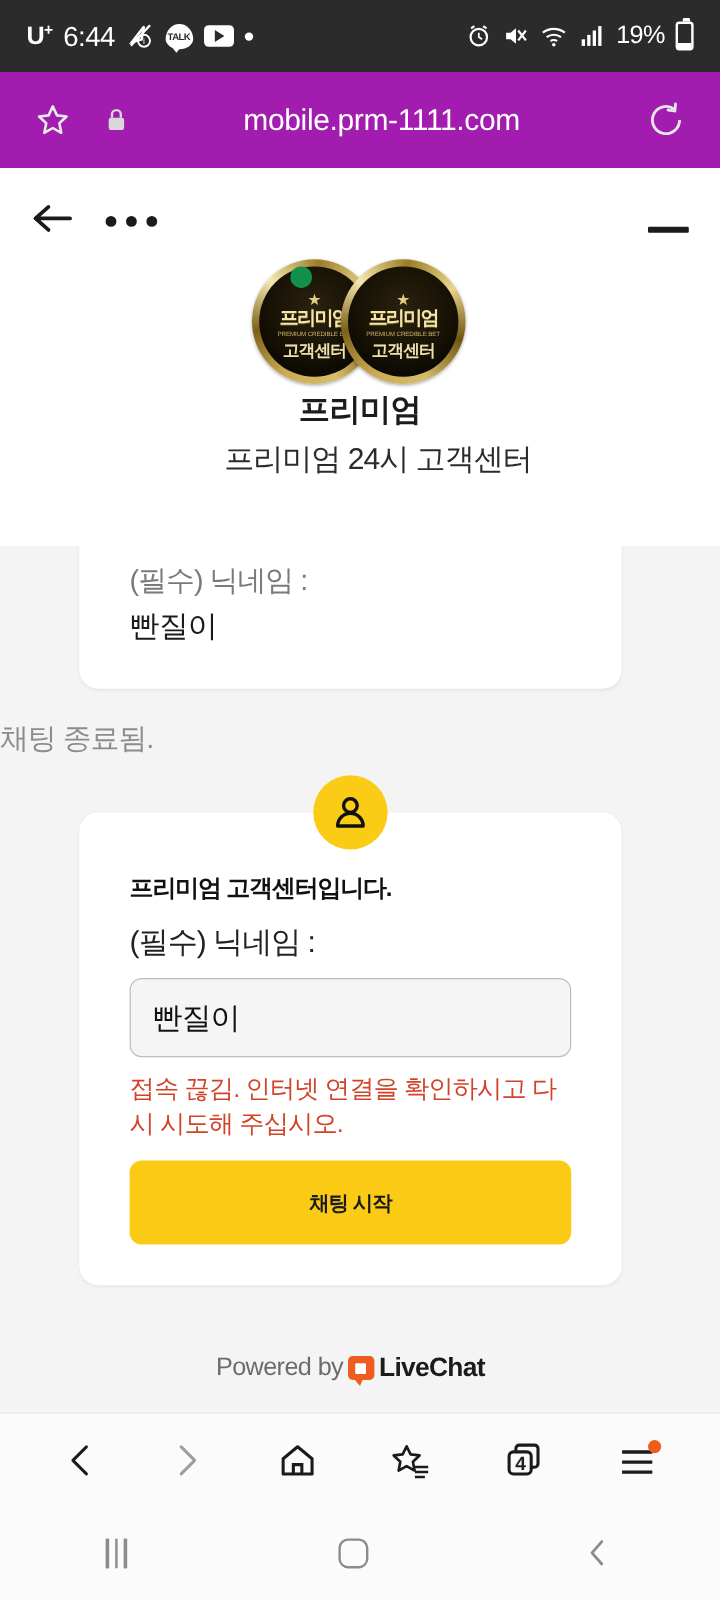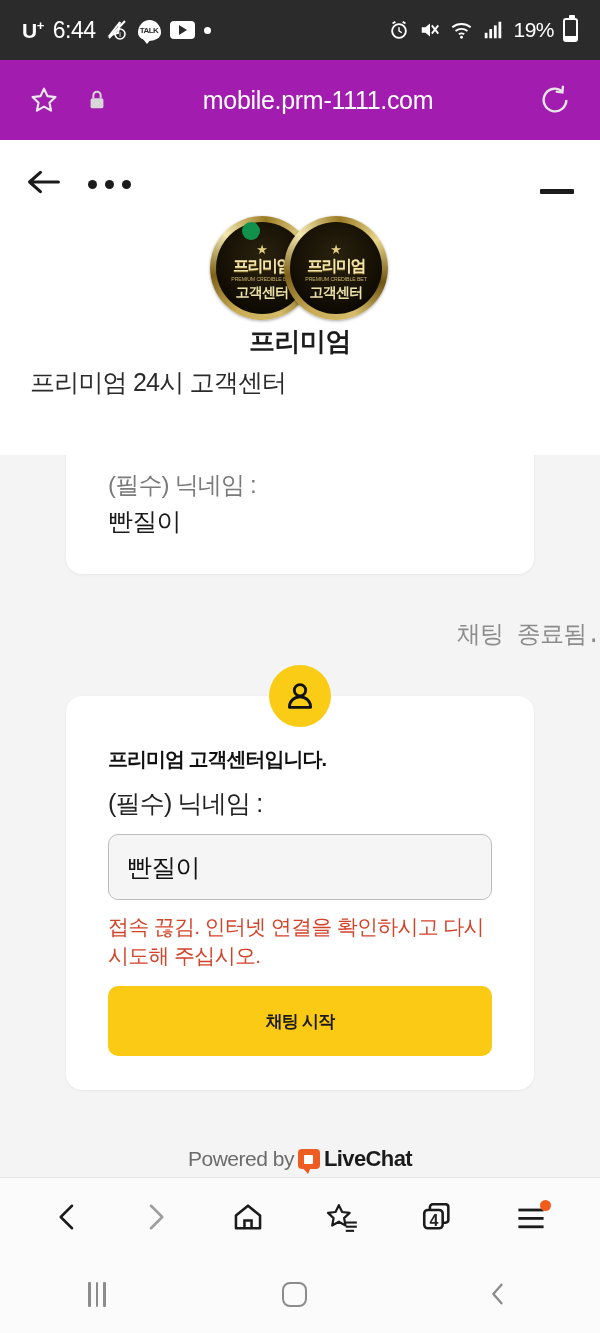--- a/index.html
+++ b/index.html
@@ -121,48 +121,48 @@
     position: absolute; left: 32px; top: 6px;
     width: 18px; height: 18px; border-radius: 50%;
     background: #12914c; z-index: 4;
   }
 
   .ch-title {
     text-align: center; font-size: 26px; font-weight: 700; color: #1c1c1c;
     margin-top: 12px; letter-spacing: -0.5px;
   }
   .ch-sub {
-    text-align: left; font-size: 25px; color: #2b2b2b; margin-top: 7px;
+    text-align: center; font-size: 25px; color: #2b2b2b; margin-top: 7px;
     letter-spacing: -0.8px; font-weight: 400; padding-left: 30px;
   }
 
   
   .chat-body {
     flex: 1 1 auto; position: relative; overflow: hidden;
     background: #f4f4f4;
-    padding: 0 0 0 0;
+    padding: 0 16px 0 0;
   }
   .msg-card {
     background: #ffffff; border-radius: 16px; margin: 0 66px;
     box-shadow: 0 1px 3px rgba(0,0,0,0.06);
     position: relative;
   }
   .card-top-clip { margin-top: -38px; }
   .avatar {
     width: 62px; height: 62px; border-radius: 50%; background: #FACC15;
     position: absolute; left: 50%; transform: translateX(-50%); top: -31px;
     display: flex; align-items: center; justify-content: center;
     z-index: 2;
   }
   .card-pad { padding: 52px 42px 36px 42px; }
   .field-label { font-size: 24px; color: #7a7a7a; letter-spacing: -0.8px; line-height: 1.35; }
   .field-value { font-size: 25px; color: #1b1b1b; letter-spacing: -0.8px; margin-top: 4px; }
   .chat-ended {
-    text-align: right; color: #8c8c8c; font-size: 24px;
-    letter-spacing: -0.8px; margin: 44px 0 46px 0; font-family: Liberation Mono, monospace;
+    text-align: left; color: #8c8c8c; font-size: 24px;
+    letter-spacing: -0.8px; margin: 25px 0 46px 0;
   }
   .card2-pad { padding: 50px 42px 34px 42px; }
   .card-h {
     font-size: 20px; font-weight: 700; color: #111111;
     letter-spacing: -1px; margin-bottom: 14px;
   }
   .card2-label { font-size: 25px; color: #222222; letter-spacing: -0.8px; }
   .nick-input {
     width: 100%; height: 66px; margin-top: 14px;
     background: #f5f5f5; border: 1px solid #bdbdbd; border-radius: 10px;

